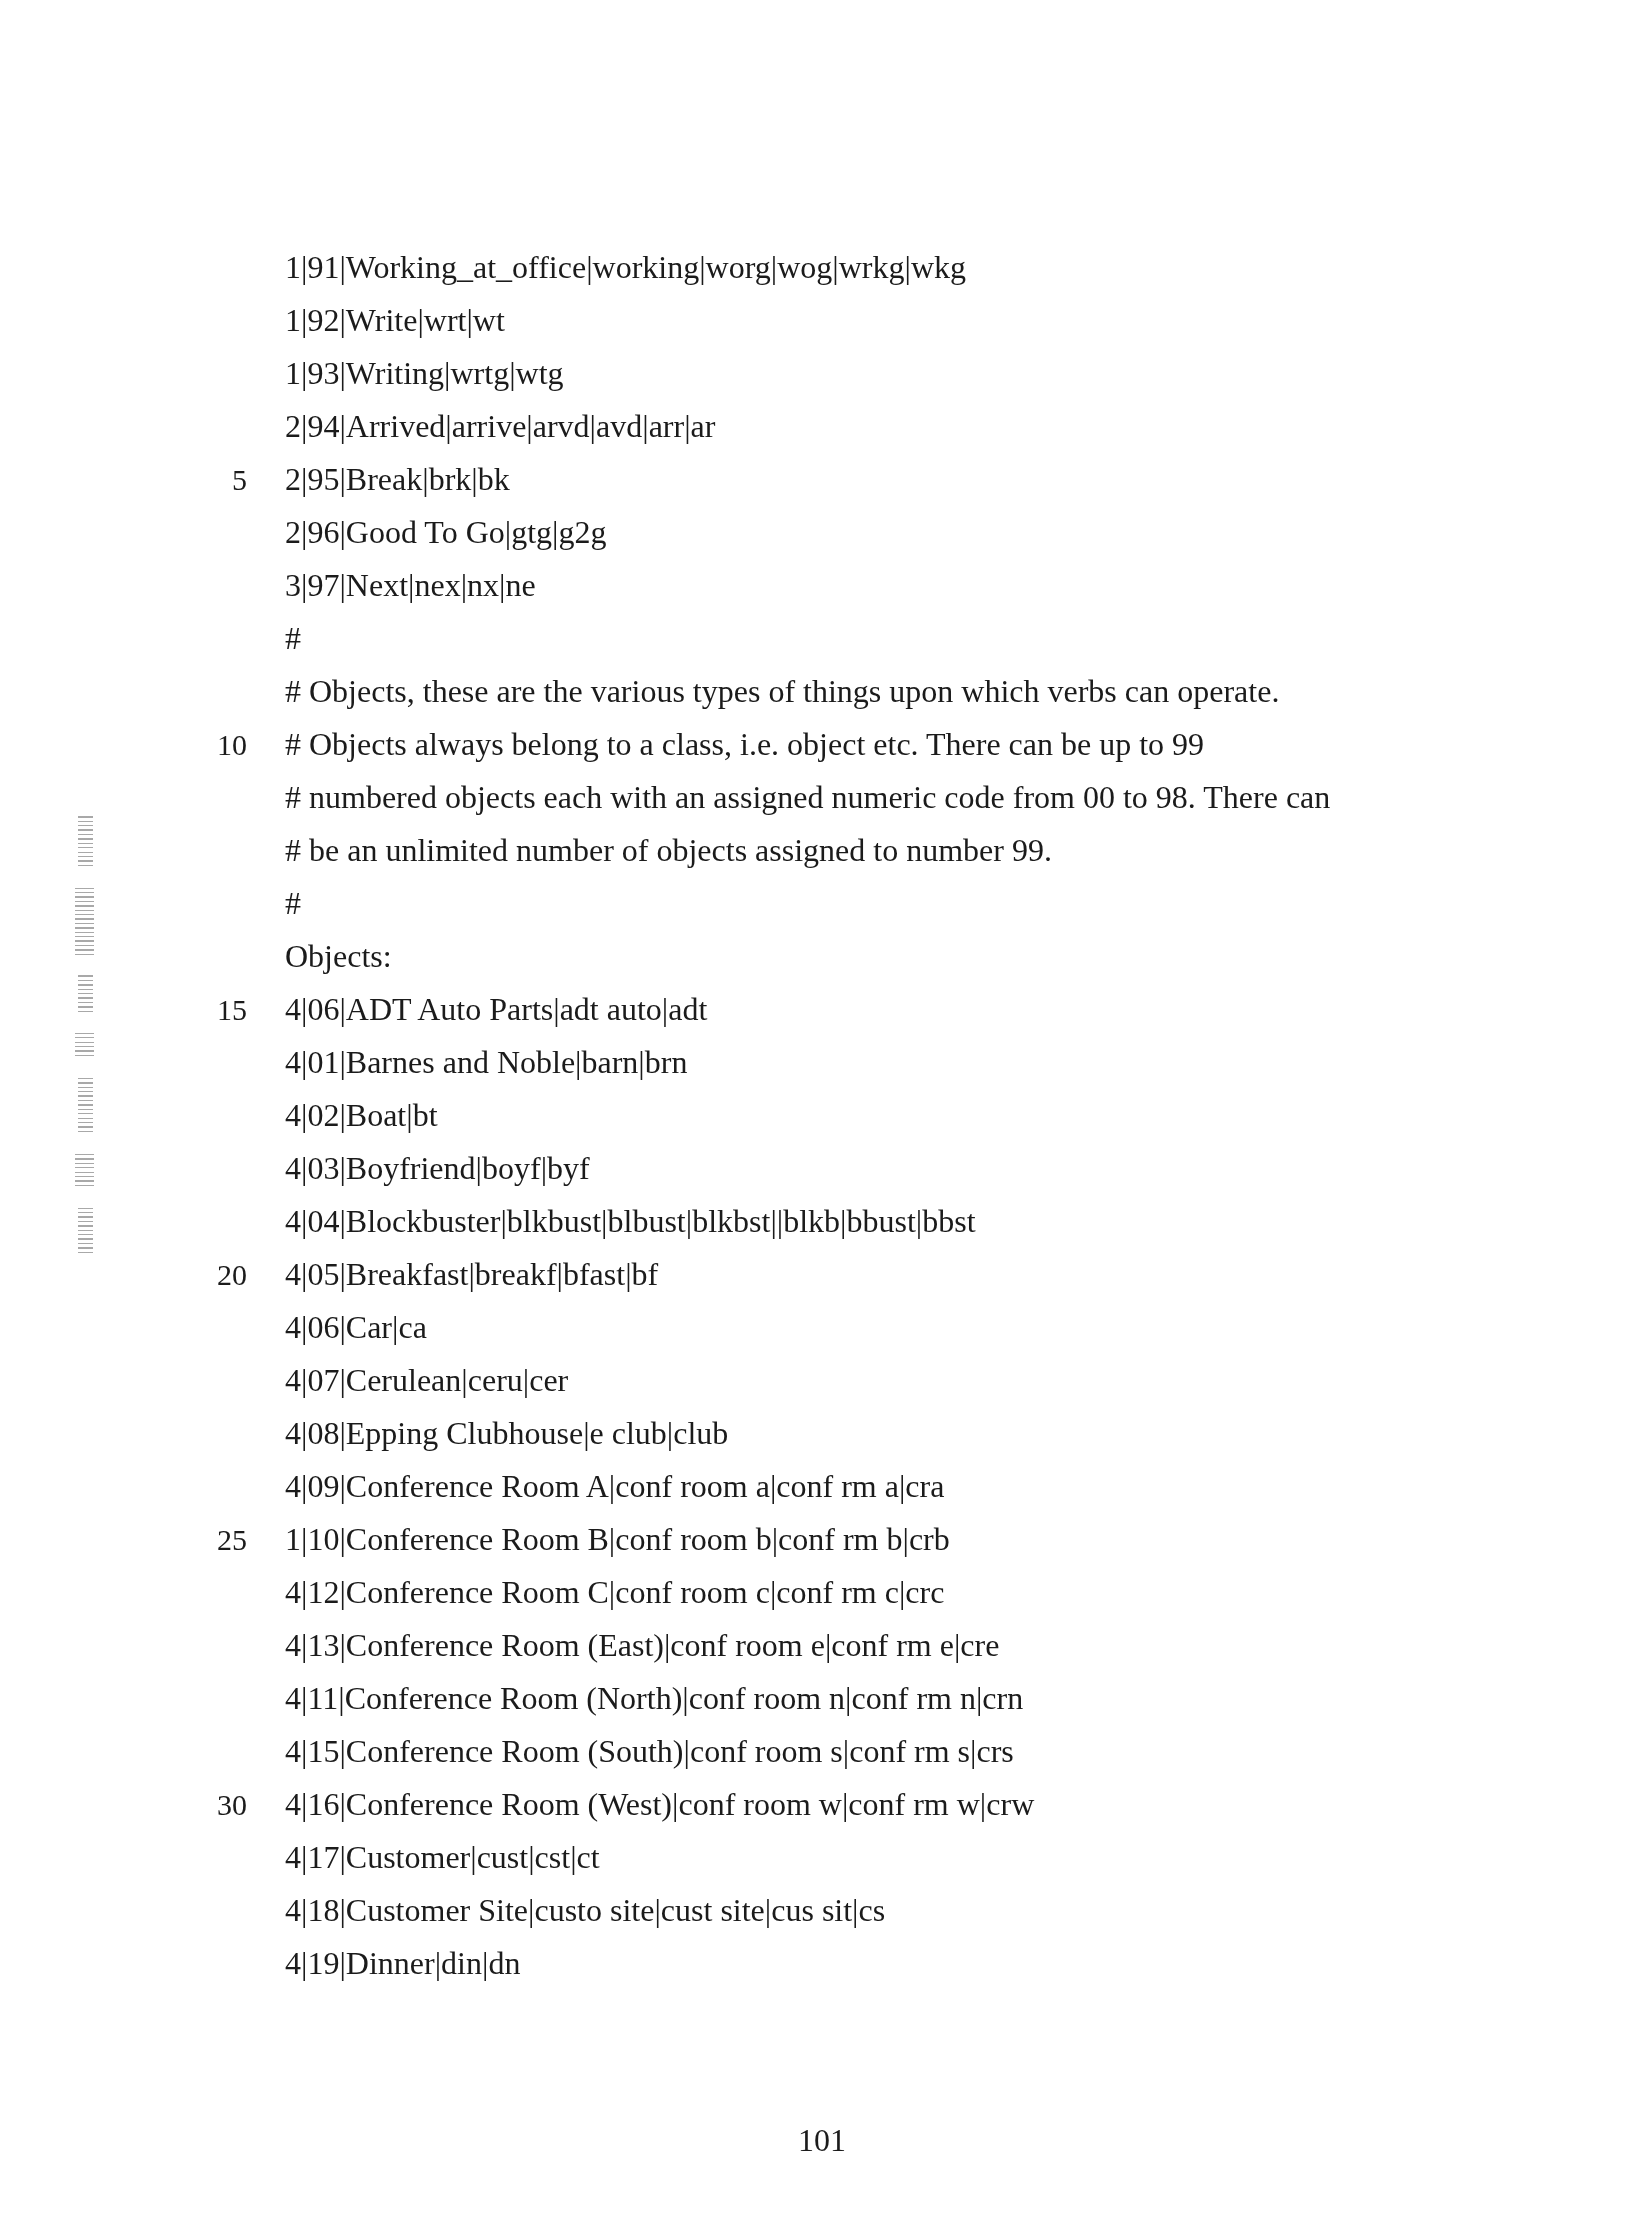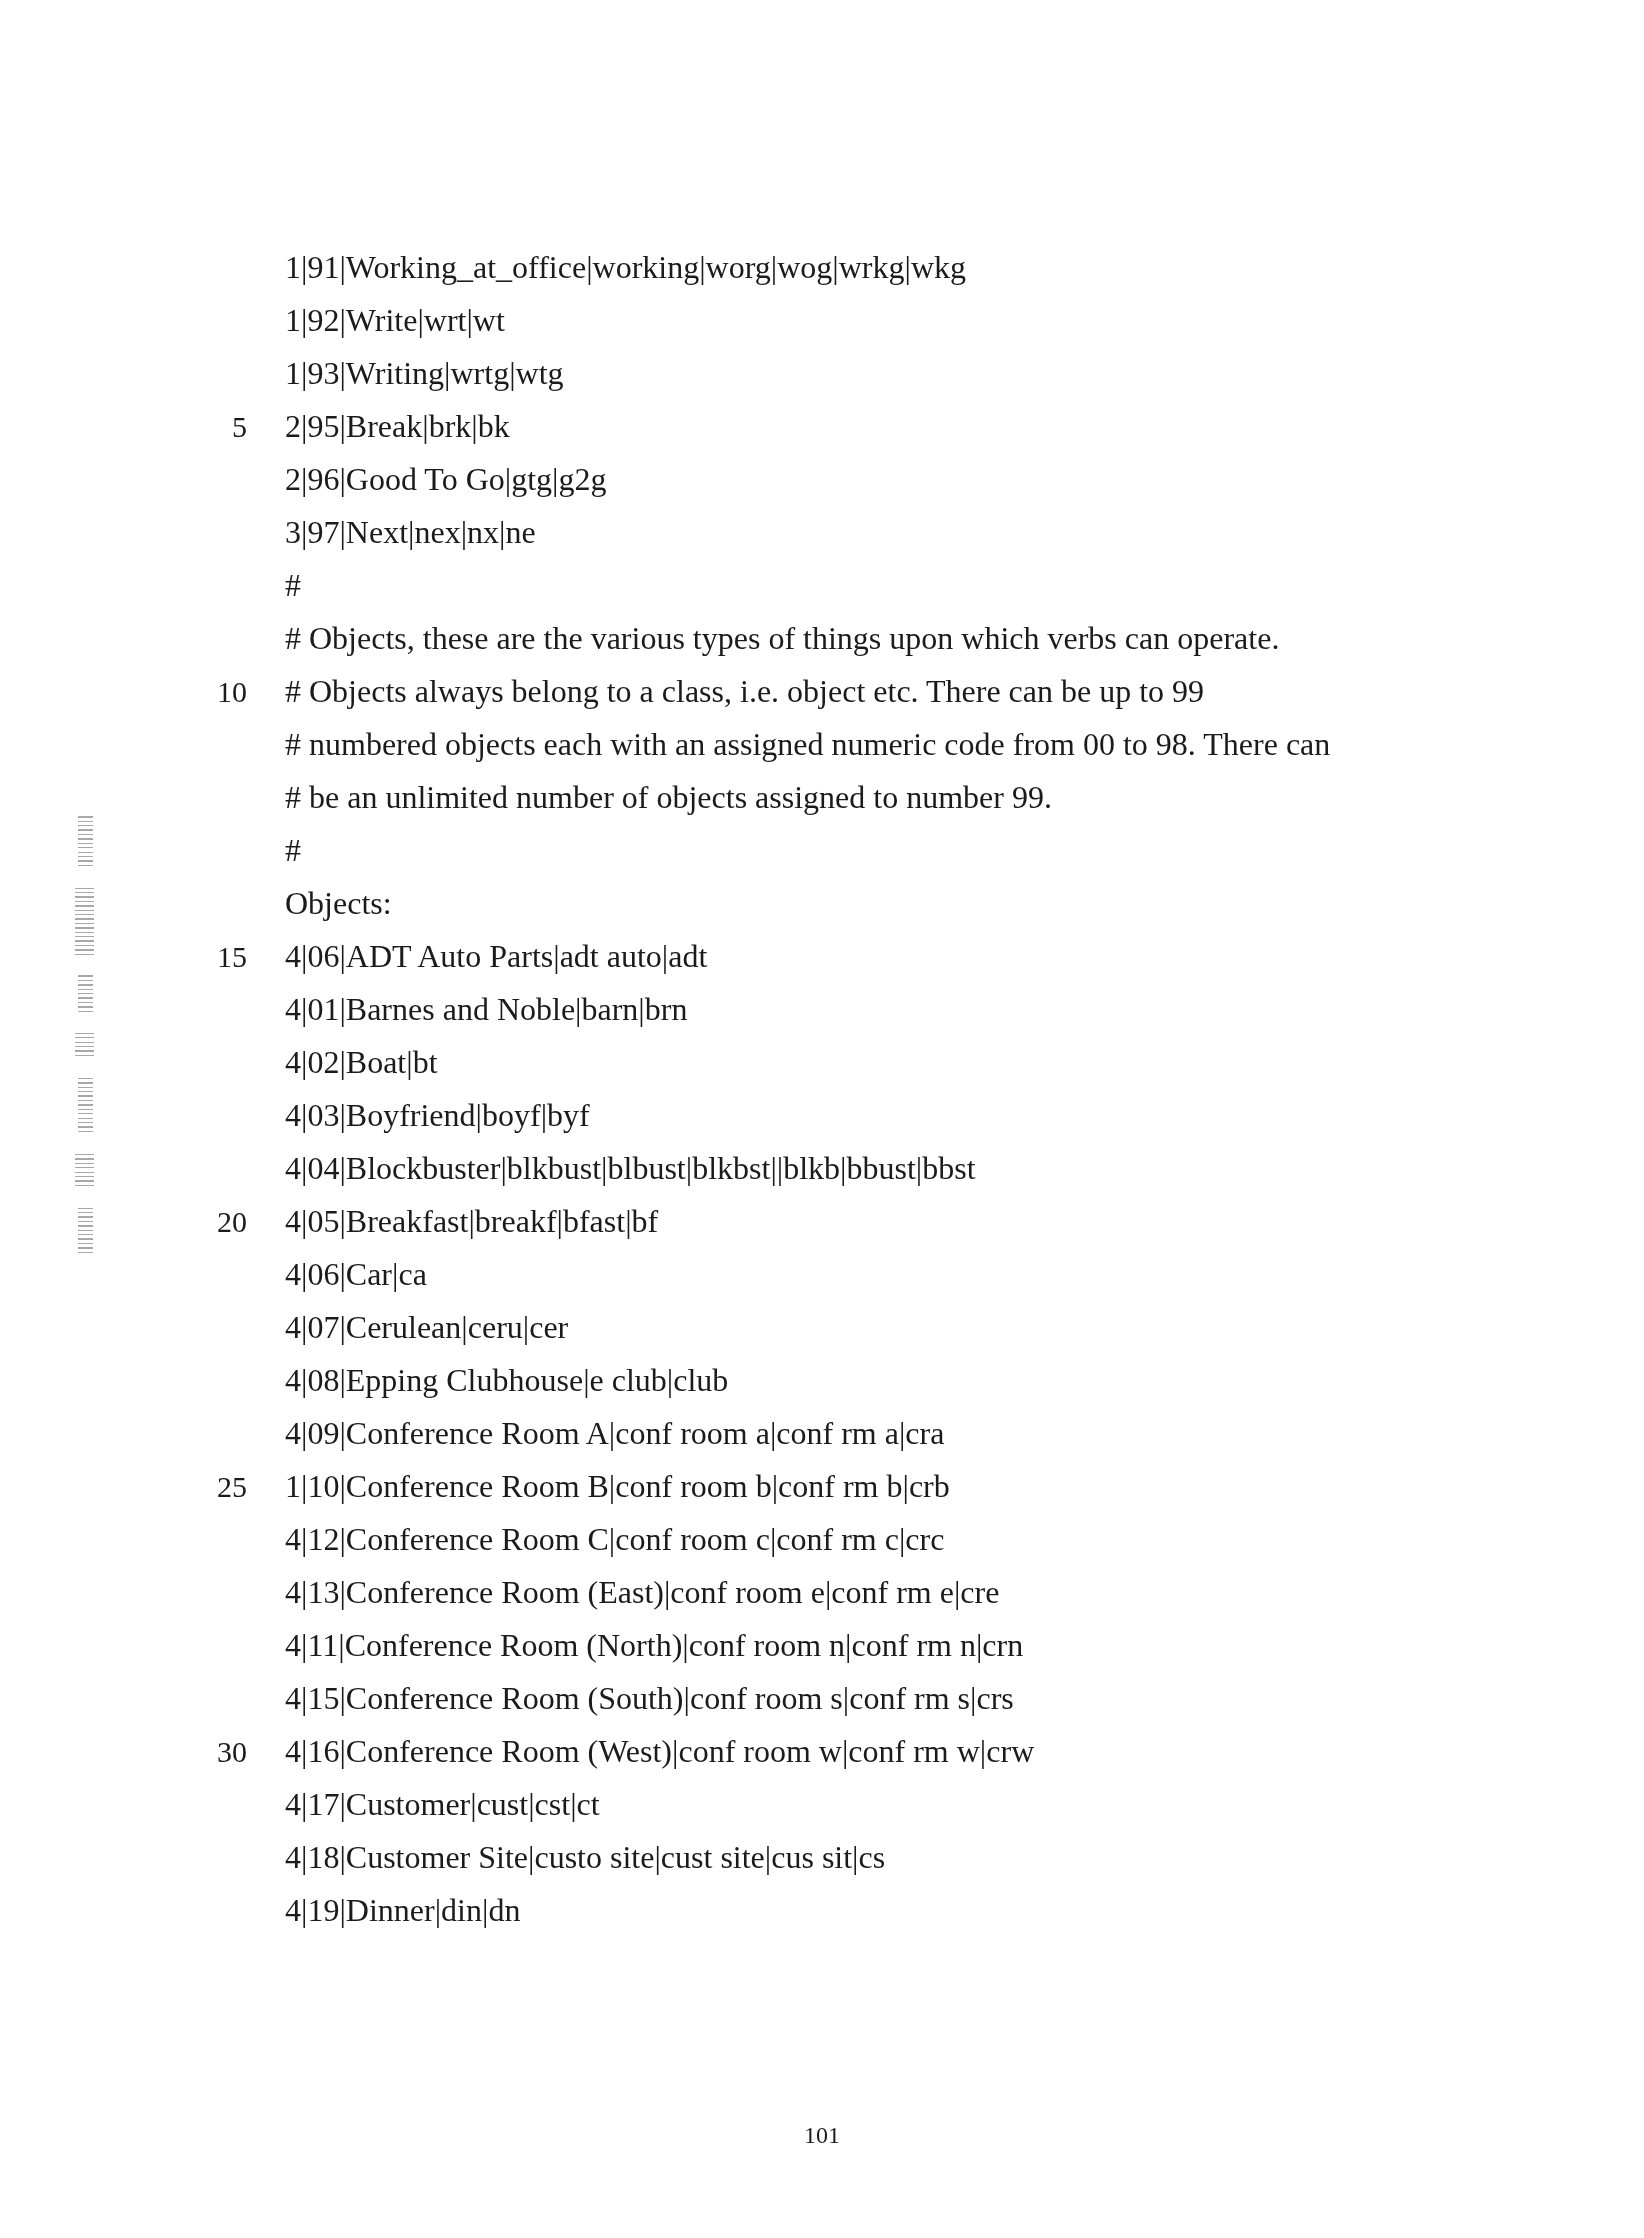--- a/index.html
+++ b/index.html
@@ -35,21 +35,21 @@
     width: 44px;
     text-align: right;
     font-size: 30px;
   }
   .page-number {
     position: absolute;
     top: 2122px;
     left: 0;
     width: 100%;
     text-align: center;
-    font-size: 24px;
+    font-size: 32px;
   }
   
   .margin-stamp {
     position: absolute;
     left: 75px;
     top: 815px;
     width: 27px;
     height: 495px;
     display: flex;
     flex-direction: column;
@@ -80,20 +80,21 @@
     <div class="stamp-seg" style="height:25px"></div>
     <div class="stamp-seg" style="height:57px"></div>
     <div class="stamp-seg" style="height:35px"></div>
     <div class="stamp-seg" style="height:48px"></div>
   </div>
 
   <div class="content">
     <div class="line"><span class="lineno"></span><span>1|91|Working_at_office|working|worg|wog|wrkg|wkg</span></div>
     <div class="line"><span class="lineno"></span><span>1|92|Write|wrt|wt</span></div>
     <div class="line"><span class="lineno"></span><span>1|93|Writing|wrtg|wtg</span></div>
+    <div class="line"><span class="lineno"></span><span>2|94|Arrived|arrive|arvd|avd|arr|ar</span></div>
     <div class="line"><span class="lineno">5</span><span>2|95|Break|brk|bk</span></div>
     <div class="line"><span class="lineno"></span><span>2|96|Good To Go|gtg|g2g</span></div>
     <div class="line"><span class="lineno"></span><span>3|97|Next|nex|nx|ne</span></div>
     <div class="line"><span class="lineno"></span><span>#</span></div>
     <div class="line"><span class="lineno"></span><span># Objects, these are the various types of things upon which verbs can operate.</span></div>
     <div class="line"><span class="lineno">10</span><span># Objects always belong to a class, i.e. object etc. There can be up to 99</span></div>
     <div class="line"><span class="lineno"></span><span># numbered objects each with an assigned numeric code from 00 to 98. There can</span></div>
     <div class="line"><span class="lineno"></span><span># be an unlimited number of objects assigned to number 99.</span></div>
     <div class="line"><span class="lineno"></span><span>#</span></div>
     <div class="line"><span class="lineno"></span><span>Objects:</span></div>

